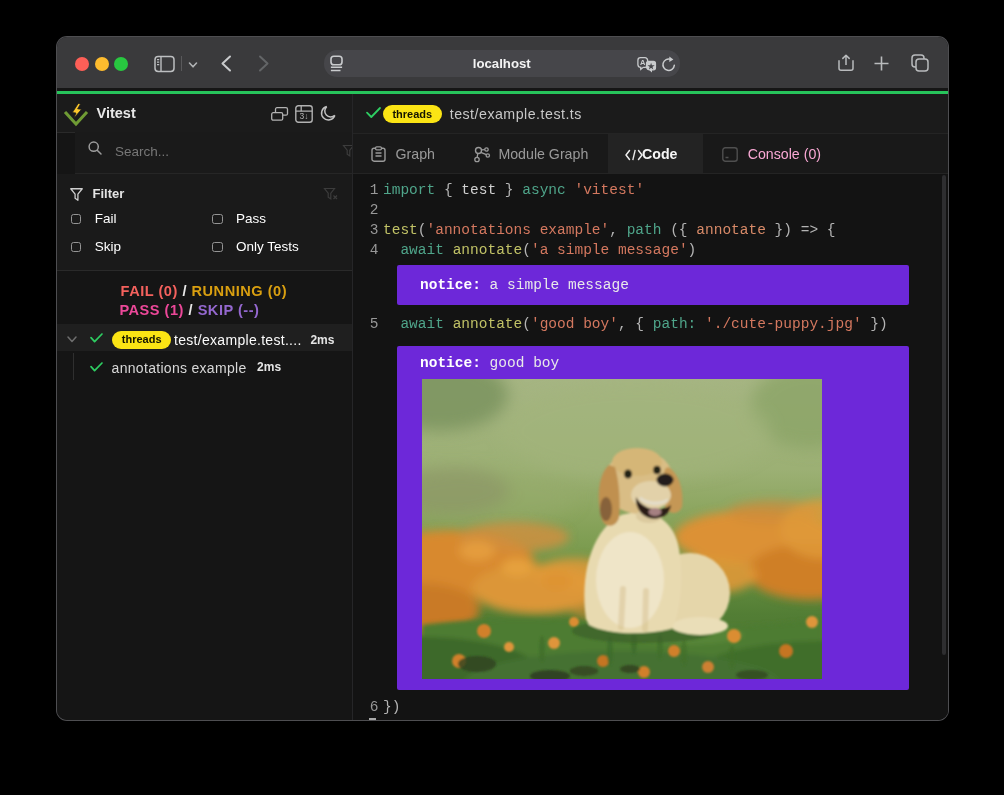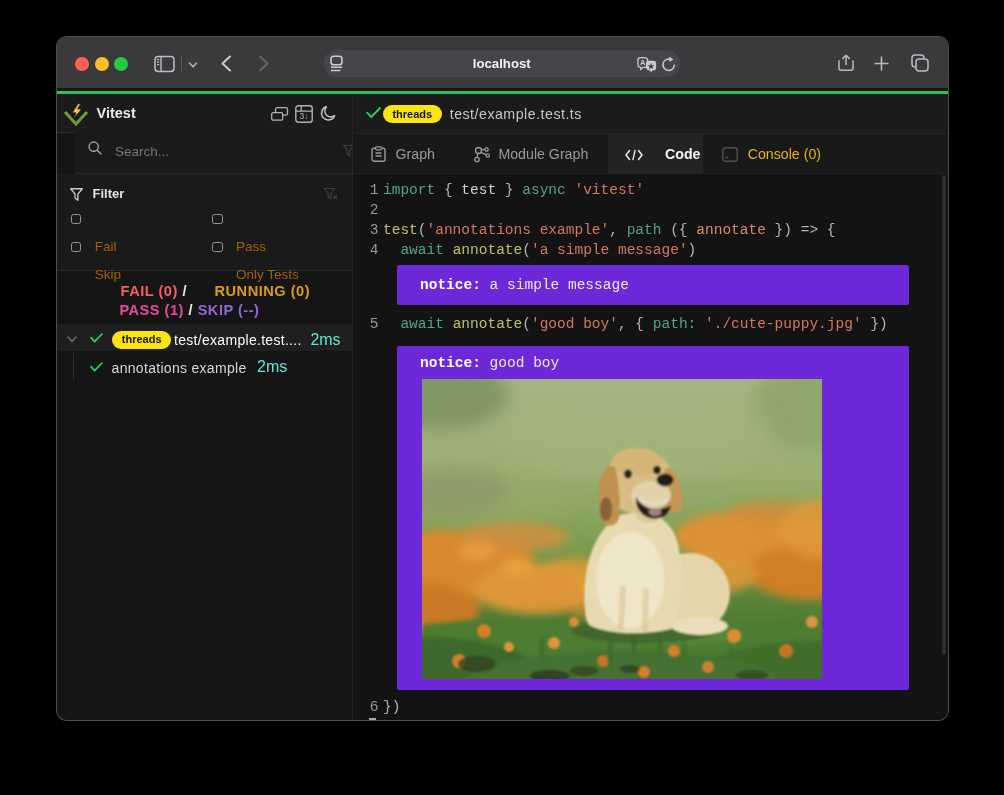--- a/index.html
+++ b/index.html
@@ -20,26 +20,26 @@
   
   .sidebar{position:absolute;left:0;top:56.5px;width:295px;height:626.5px;background:#151515;}
   .sdivider{position:absolute;left:295px;top:56.5px;width:1px;height:626.5px;background:#262628;}
   .shead{position:absolute;left:0;top:0;width:295px;height:38px;background:#1b1b1b;border-bottom:1px solid #2a2a2a;}
   .vitest-t{position:absolute;left:39.5px;top:9px;height:20px;line-height:20px;color:#e8e8e8;font-size:14.5px;font-weight:700;}
   .srow{position:absolute;left:0;top:38px;width:295px;height:41px;background:#1a1a1a;border-bottom:1px solid #262626;margin-left:18px;}
   .searchtxt{position:absolute;left:40px;top:10px;height:20px;line-height:20px;color:#777;font-size:13.5px;}
   .filterblk{position:absolute;left:0;top:80px;width:295px;height:96.5px;background:#1a1a1a;border-bottom:1px solid #2a2a2a;}
   .ftitle{position:absolute;left:35.5px;top:90.5px;height:20px;line-height:20px;color:#e4e4e4;font-size:13px;font-weight:700;}
   .cb{position:absolute;width:8.6px;height:8.6px;border:1.4px solid #949494;border-radius:2.5px;background:transparent;}
-  .cblbl{position:absolute;height:18px;line-height:18px;color:#a16207;font-size:13.5px;margin-top:28px;}
+  .cblbl{position:absolute;height:18px;line-height:18px;color:#ffffff;font-size:13.5px;}
   .sumline{position:absolute;height:18px;line-height:18px;font-size:14.6px;font-weight:700;white-space:pre;letter-spacing:0.5px;}
   .trow1{position:absolute;left:0;top:230px;width:295px;height:27.5px;background:#1f1f1f;}
   .badge{position:absolute;border-radius:9px;background:#fbe414;color:#141400;font-weight:600;text-align:center;}
   .fname{position:absolute;color:#fbfbfb;font-size:14px;height:20px;line-height:20px;letter-spacing:0.3px;}
-  .ms{position:absolute;color:#5eead4;font-size:16px;height:18px;line-height:18px;}
+  .ms{position:absolute;color:#e5e5e5;font-size:12px;height:18px;line-height:18px;font-weight:bold;}
   
   .main{position:absolute;left:296px;top:56.5px;width:595px;height:626.5px;background:#141414;}
   .mhead{position:absolute;left:0;top:0;width:595px;height:39.5px;background:#1b1b1b;border-bottom:1px solid #242424;}
   .mtabs{position:absolute;left:0;top:40.5px;width:595px;height:39px;background:#191919;border-bottom:1px solid #242424;}
   .tab-active{position:absolute;left:254.5px;top:0;width:95.5px;height:39px;background:#232323;}
   .tabtxt{position:absolute;top:10px;height:20px;line-height:20px;font-size:14.2px;}
   
   .editor{position:absolute;left:0;top:80.5px;width:595px;height:546px;background:#131313;
     font-family:"Liberation Mono",monospace;font-size:14.5px;}
   .gn{position:absolute;left:1.5px;width:24px;height:20px;line-height:20px;text-align:right;color:#989898;}
@@ -165,21 +165,21 @@
     </svg>
     <div class="cb" style="left:13.6px;top:120px;"></div>
     <div class="cblbl" style="left:37.7px;top:116.5px;">Fail</div>
     <div class="cb" style="left:155.3px;top:120px;"></div>
     <div class="cblbl" style="left:179px;top:116.5px;">Pass</div>
     <div class="cb" style="left:13.6px;top:148.3px;"></div>
     <div class="cblbl" style="left:37.7px;top:144.8px;">Skip</div>
     <div class="cb" style="left:155.3px;top:148.3px;"></div>
     <div class="cblbl" style="left:179px;top:144.8px;">Only Tests</div>
 
-    <div class="sumline" style="left:63.6px;top:188.8px;"><span style="color:#f4615d;">FAIL (0)</span><span style="color:#e9e9e9;"> / </span><span style="color:#d99f10;margin-left:23px;">RUNNING (0)</span></div>
+    <div class="sumline" style="left:63.6px;top:188.8px;"><span style="color:#f4615d;">FAIL (0)</span><span style="color:#e9e9e9;"> / </span><span style="color:#d99f10;">RUNNING (0)</span></div>
     <div class="sumline" style="left:62.4px;top:207.9px;"><span style="color:#ec4899;">PASS (1)</span><span style="color:#e9e9e9;"> / </span><span style="color:#9468cf;">SKIP (--)</span></div>
 
     <div class="trow1"></div>
     <svg class="ic" style="left:9.8px;top:242px;" width="10" height="7" viewBox="0 0 10 7">
       <path d="M1 1 L5 5.4 L9 1" fill="none" stroke="#6e6e6e" stroke-width="1.5" stroke-linecap="round" stroke-linejoin="round"></path>
     </svg>
     <svg class="ic" style="left:32.6px;top:239.5px;" width="13" height="10" viewBox="0 0 13 10">
       <path d="M1 4.6 L4.6 8.6 L12 1" fill="none" stroke="#2ece62" stroke-width="1.7" stroke-linecap="round" stroke-linejoin="round"></path>
     </svg>
     <div class="badge" style="left:55.4px;top:237.5px;width:58.5px;height:17.5px;line-height:17.5px;font-size:11px;">threads</div>
@@ -222,27 +222,27 @@
         <line x1="7.8" y1="6.3" x2="13.4" y2="8.7" stroke="#9a9a9a" stroke-width="1.3"></line>
         <line x1="4.8" y1="7.4" x2="4.2" y2="11.3" stroke="#9a9a9a" stroke-width="1.3"></line>
       </svg>
       <div class="tabtxt" style="left:145.4px;color:#9a9a9a;">Module Graph</div>
 
       <svg class="ic" style="left:272.2px;top:14.5px;" width="18" height="12" viewBox="0 0 18 12">
         <path d="M4.5 1.5 L1 6 L4.5 10.5" fill="none" stroke="#ececec" stroke-width="1.5" stroke-linecap="round" stroke-linejoin="round"></path>
         <path d="M13.5 1.5 L17 6 L13.5 10.5" fill="none" stroke="#ececec" stroke-width="1.5" stroke-linecap="round" stroke-linejoin="round"></path>
         <line x1="10.2" y1="0.8" x2="7.8" y2="11.2" stroke="#ececec" stroke-width="1.4"></line>
       </svg>
-      <div class="tabtxt" style="left:312px;color:#f6f6f6;font-weight:700;">Code</div>
+      <div class="tabtxt" style="left:289px;color:#f6f6f6;font-weight:700;">Code</div>
 
       <svg class="ic" style="left:368.9px;top:12.5px;" width="16" height="15" viewBox="0 0 16 15">
         <rect x="0.8" y="0.8" width="14.4" height="13.4" rx="2.5" fill="none" stroke="#4f4f4f" stroke-width="1.4"></rect>
         <line x1="3.5" y1="10.5" x2="6.5" y2="10.5" stroke="#4f4f4f" stroke-width="1.3"></line>
       </svg>
-      <div class="tabtxt" style="left:394.7px;color:#eab308;">Console (0)</div>
+      <div class="tabtxt" style="left:394.7px;color:#f9a8d4;">Console (0)</div>
     </div>
 
     <div class="editor">
       <div class="gn" style="top:6px;">1</div>
       <div class="cl" style="top:6px;"><span class="kw">import</span> { <span class="vr">test</span> } <span class="kw">async</span> <span class="st">'vitest'</span></div>
       <div class="gn" style="top:26px;">2</div>
       <div class="gn" style="top:46px;">3</div>
       <div class="cl" style="top:46px;"><span class="fn">test</span>(<span class="st">'annotations example'</span>, <span class="kw">path</span> ({ <span class="pm">annotate</span> }) =&gt; {</div>
       <div class="gn" style="top:66px;">4</div>
       <div class="cl" style="top:66px;">  <span class="kw">await</span> <span class="fn">annotate</span>(<span class="st">'a simple message'</span>)</div>

